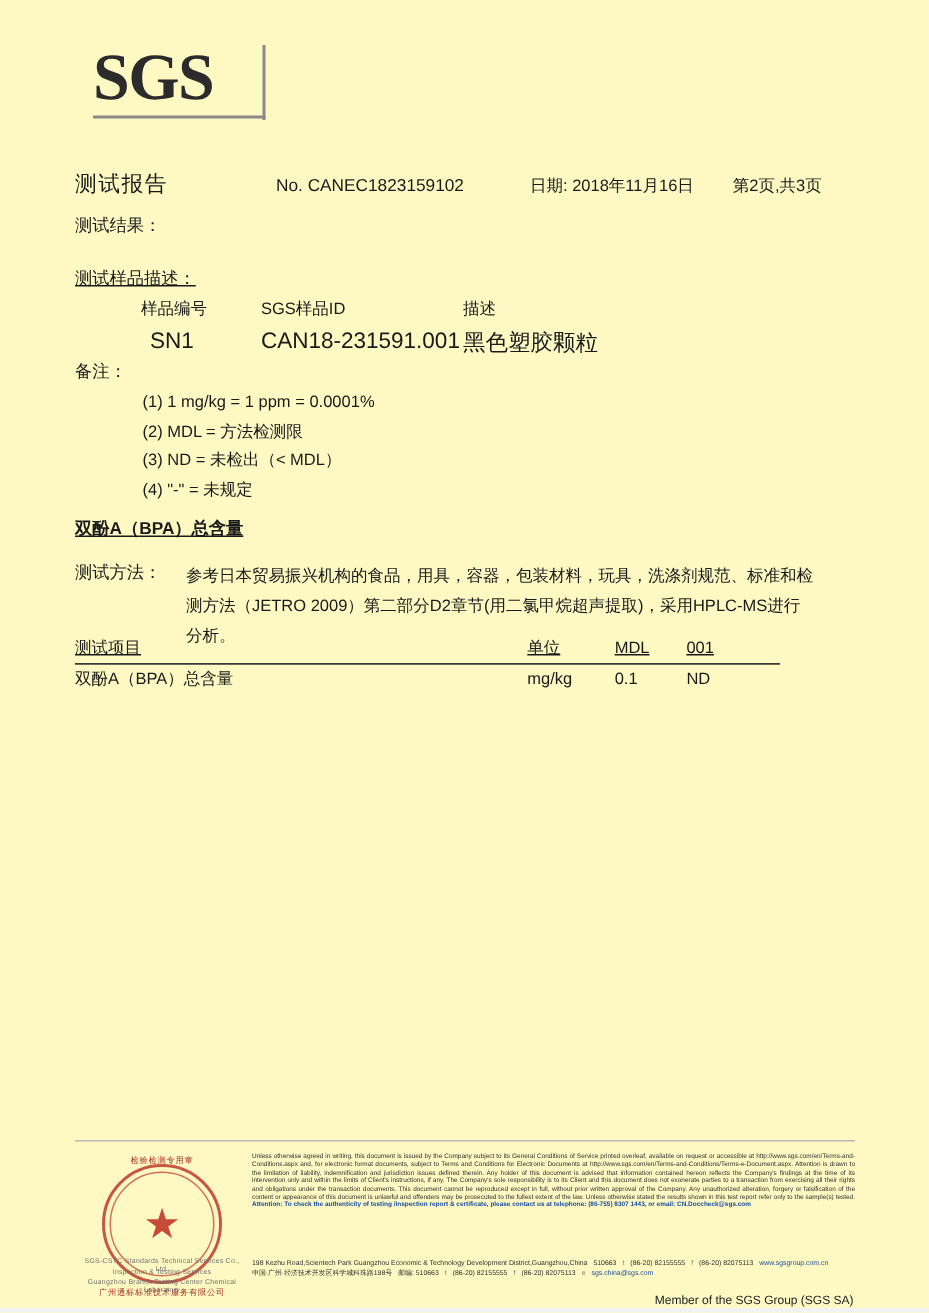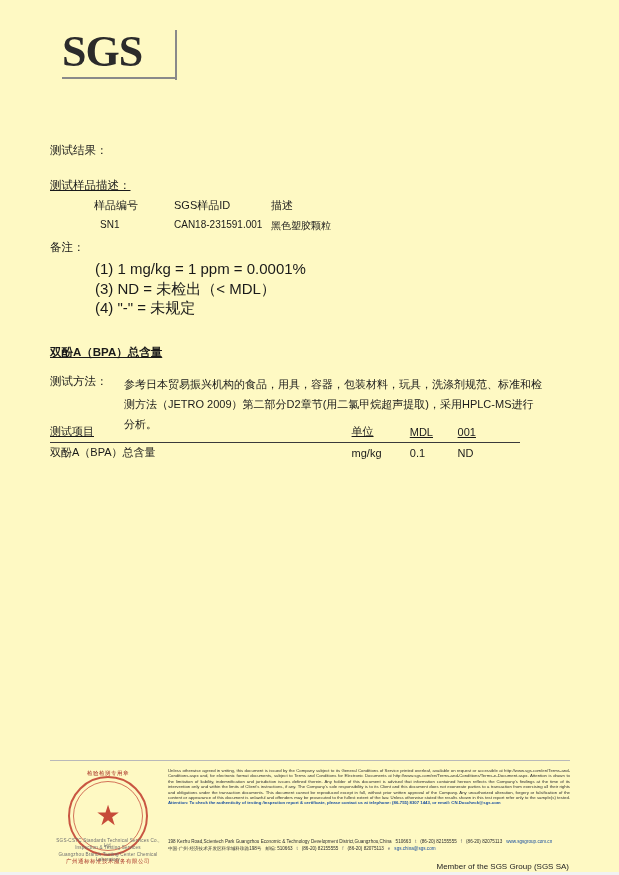--- a/index.html
+++ b/index.html
@@ -94,30 +94,30 @@
   .sample-table td {
     padding: 0 0 4px 0;
     vertical-align: top;
     white-space: nowrap;
     margin-top: 36px;
   }
   .sample-table .c-no { width: 82px; text-align: left; }
   .sample-table .c-id { width: 95px; }
   .sample-table .c-desc { width: 120px; }
   .sample-table thead td { font-size: 11px; }
-  .sample-table tbody td { font-size: 10px; }
+  .sample-table tbody td { font-size: 15px; }
   .sample-table .hdr-no { padding-left: 4px; }
   .sample-table .val-no { padding-left: 10px; }
 
   
   .notes {
     position: absolute;
     left: 95px;
     top: 259px;
-    font-size: 15px;
+    font-size: 11px;
     line-height: 19.5px;
   }
 
   
   .method-label {
     position: absolute;
     left: 50px;
     top: 374px;
     font-size: 11.5px;
     white-space: nowrap;
@@ -252,20 +252,29 @@
 <body>
 
 <div class="page">
 
   <div class="logo-block">
     <div class="logo-text">SGS</div>
     <div class="logo-rule"></div>
   </div>
   <div class="logo-tick"></div>
 
+  <div class="title-row">
+    <div class="doc-title">测试报告</div>
+    <div class="title-spacer1"></div>
+    <div class="title-meta">No. CANEC1823159102</div>
+    <div class="title-spacer2"></div>
+    <div class="title-meta-right">日期: 2018年11月16日</div>
+    <div class="title-spacer3"></div>
+    <div class="title-meta-right">第2页,共3页</div>
+  </div>
 
   <div class="lbl" style="left:50px; top:143px;">测试结果：</div>
 
   <div class="sec-head" style="left:50px; top:178px;font-family:Liberation Serif, serif;">测试样品描述：</div>
 
   <table class="sample-table">
     <thead>
       <tr>
         <td class="c-no hdr-no">样品编号</td>
         <td class="c-id">SGS样品ID</td>
@@ -277,20 +286,21 @@
         <td class="c-no val-no">SN1</td>
         <td class="c-id">CAN18-231591.001</td>
         <td class="c-desc">黑色塑胶颗粒</td>
       </tr>
     </tbody>
   </table>
 
   <div class="lbl" style="left:50px; top:240px;">备注：</div>
   <div class="notes">
     <div>(1) 1 mg/kg = 1 ppm = 0.0001%</div>
+    <div>(2) MDL = 方法检测限</div>
     <div>(3) ND = 未检出（&lt; MDL）</div>
     <div>(4) "-" = 未规定</div>
   </div>
 
   <div class="sec-head" style="left:50px; top:345px; font-weight:bold;">双酚A（BPA）总含量</div>
 
   <div class="method-label">测试方法：</div>
   <div class="method-text">参考日本贸易振兴机构的食品，用具，容器，包装材料，玩具，洗涤剂规范、标准和检测方法（JETRO 2009）第二部分D2章节(用二氯甲烷超声提取)，采用HPLC-MS进行分析。</div>
 
   <table class="res-table">

